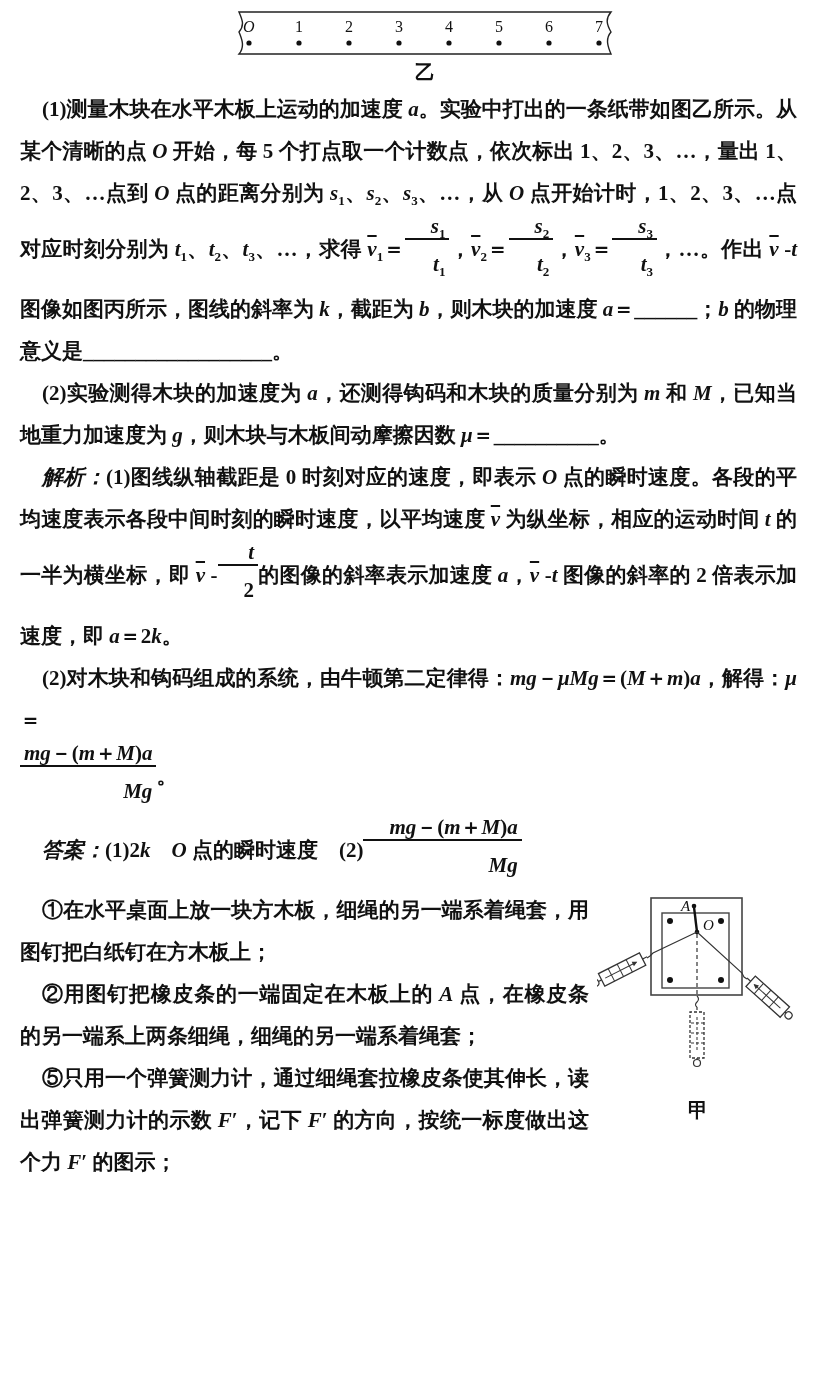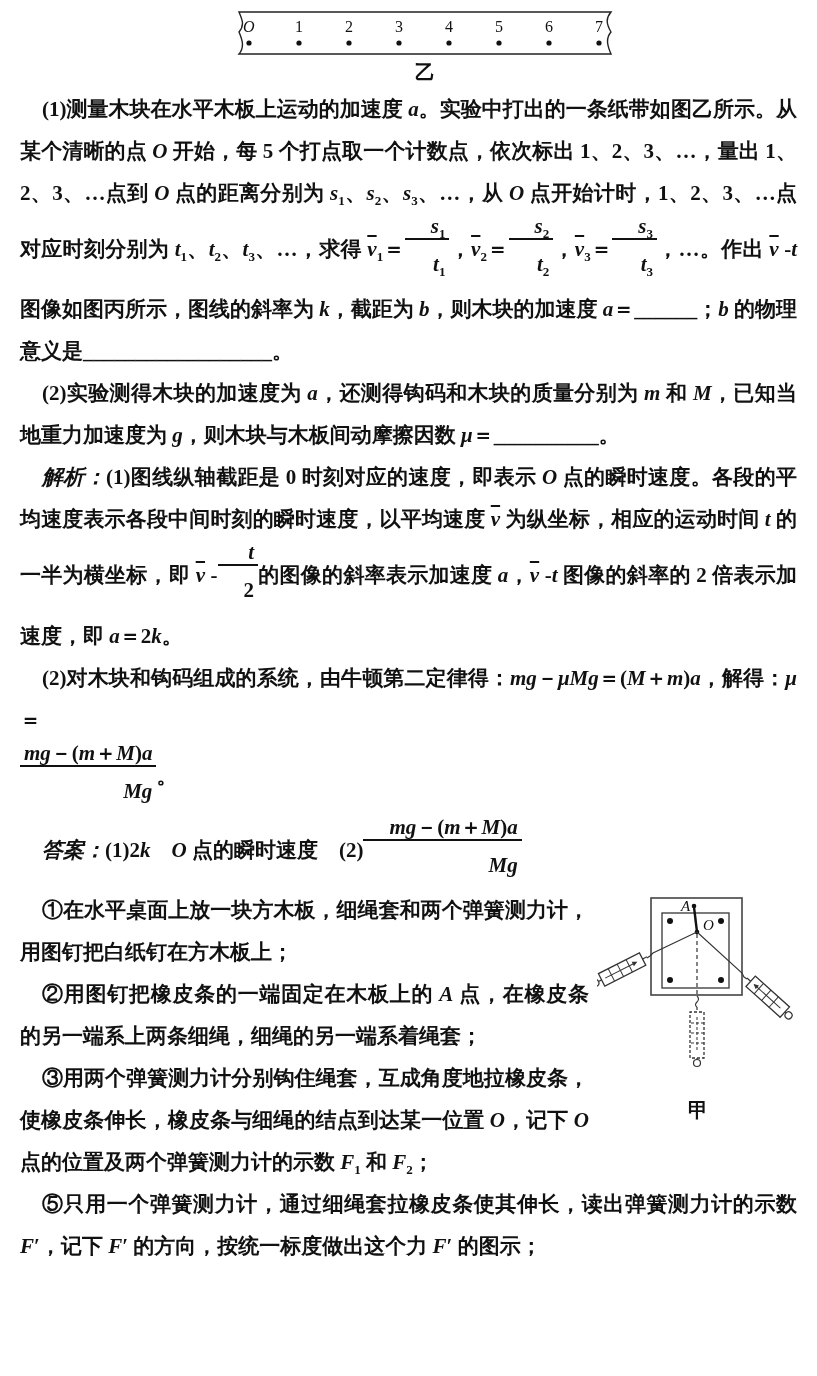--- a/index.html
+++ b/index.html
@@ -139,20 +139,19 @@
           <line x1="-1" y1="-7" x2="-1" y2="7"></line>
           <line x1="9" y1="-7" x2="9" y2="7"></line>
           <line x1="-17" y1="0" x2="18" y2="0"></line>
           <line x1="24" y1="0" x2="25.5" y2="0" stroke-width="1.2"></line>
           <circle cx="29" cy="0" r="3.5" stroke-width="1.2" stroke-dasharray="none"></circle>
         </g>
         <text x="91" y="224" font-size="20" font-weight="bold" fill="#111">甲</text>
       </svg>
     </div>
 
-    <p class="ind">①在水平桌面上放一块方木板，细绳套和两个弹簧测力计，用图钉把白纸钉在方木板上；</p>
+    <p class="ind">①在水平桌面上放一块方木板，细绳的另一端系着绳套，用图钉把白纸钉在方木板上；</p>
     <p class="ind">②用图钉把橡皮条的一端固定在木板上的 <i>A</i> 点，在橡皮条的另一端系上两条细绳，细绳的另一端系着绳套；</p>
-    <p class="ind">③用两个弹簧测力计分别钩住绳套，互成角度地拉橡皮条，使橡皮条伸长，橡皮条与细绳的结点到达某一位置 <i>O</i>，记下 <i>O</i> 点的位置及两个弹簧测力计的示数 <i>F</i><sub>1</sub> 和 <i>F</i><sub>2</sub>；</p>
     <p class="ind">⑤只用一个弹簧测力计，通过细绳套拉橡皮条使其伸长，读出弹簧测力计的示数 <i>F</i>′，记下 <i>F</i>′ 的方向，按统一标度做出这个力 <i>F</i>′ 的图示；</p>
 
   </div>
 
 </div>
 
 </body></html>

